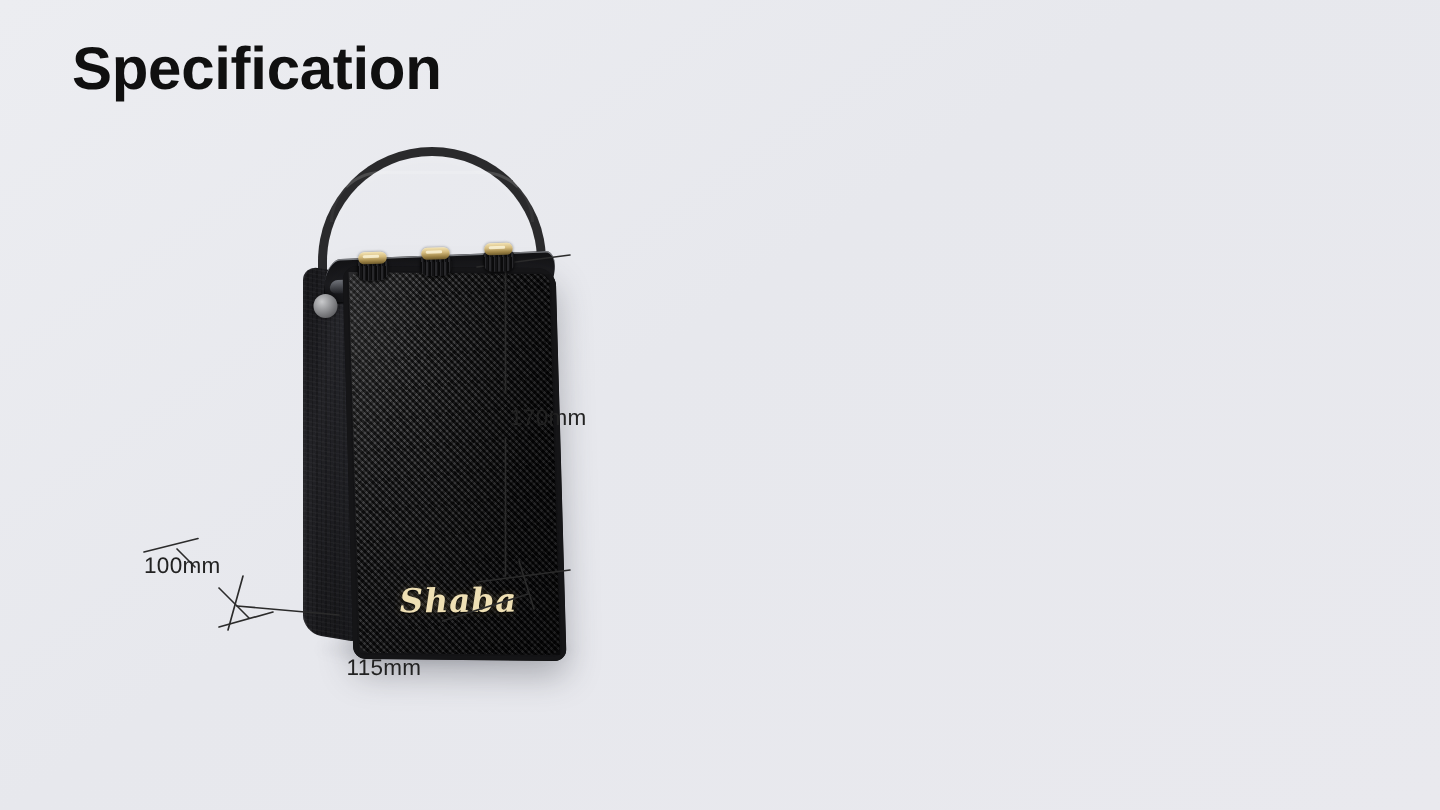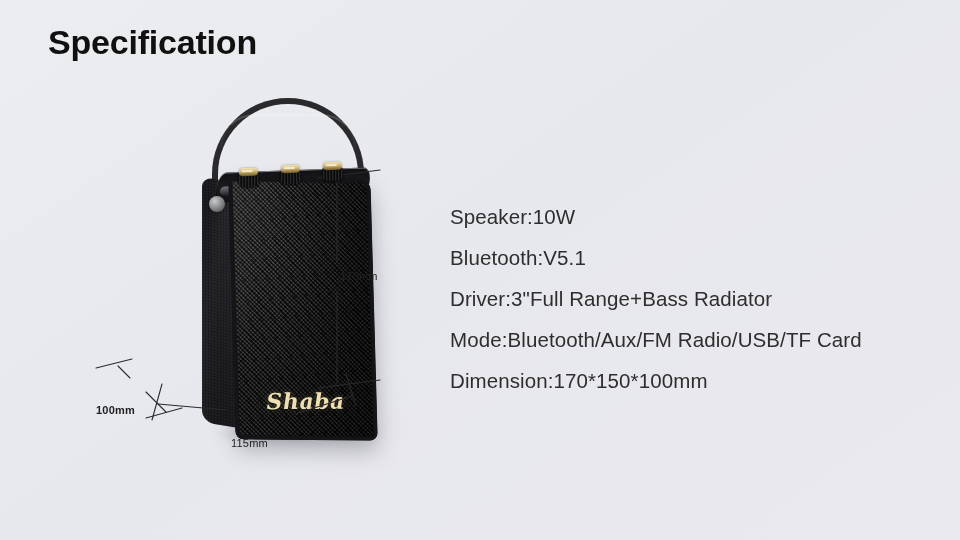--- a/index.html
+++ b/index.html
@@ -20,21 +20,21 @@
     position: absolute;
     inset: 0;
     background: linear-gradient(145deg, #ecedf1 0%, #e7e8ed 45%, #e9e9ee 100%);
   }
 
   
   .page-title {
     position: absolute;
     left: 48px;
     top: 22px;
-    font-size: 34px;
+    font-size: 40px;
     font-weight: bold;
     letter-spacing: -0.2px;
     color: #101010;
     line-height: 1.2;
     white-space: nowrap;
   }
 
   
   .spec-list {
     position: absolute;
@@ -263,27 +263,27 @@
   .dim-svg {
     position: absolute;
     left: 0;
     top: 0;
     width: 960px;
     height: 540px;
     pointer-events: none;
   }
   .dim-label {
     position: absolute;
-    font-size: 11px;
+    font-size: 15px;
     color: #222;
     white-space: nowrap;
     letter-spacing: 0.2px;
   }
   .dim-label.h170  { left: 340px; top: 270px; }
-  .dim-label.d100  { left: 96px;  top: 404px; font-weight: bold; }
+  .dim-label.d100  { left: 96px;  top: 369px; }
   .dim-label.w115  { left: 231px; top: 437px; }
 </style>
 </head>
 <body>
 
 <div class="page">
 
   <div class="page-title">Specification</div>
 
   <div class="product-stage">
@@ -336,21 +336,14 @@
       <line x1="146" y1="418" x2="182" y2="408"></line>
       <line x1="118" y1="366" x2="130" y2="378"></line>
       <line x1="146" y1="392" x2="166" y2="412"></line>
     </g>
   </svg>
 
   <div class="dim-label h170">170mm</div>
   <div class="dim-label d100">100mm</div>
   <div class="dim-label w115">115mm</div>
 
-  <div class="spec-list">
-    <div class="spec-line">Speaker:10W</div>
-    <div class="spec-line">Bluetooth:V5.1</div>
-    <div class="spec-line">Driver:3"Full Range+Bass Radiator</div>
-    <div class="spec-line">Mode:Bluetooth/Aux/FM Radio/USB/TF Card</div>
-    <div class="spec-line">Dimension:170*150*100mm</div>
-  </div>
 
 </div>
 
 </body></html>

